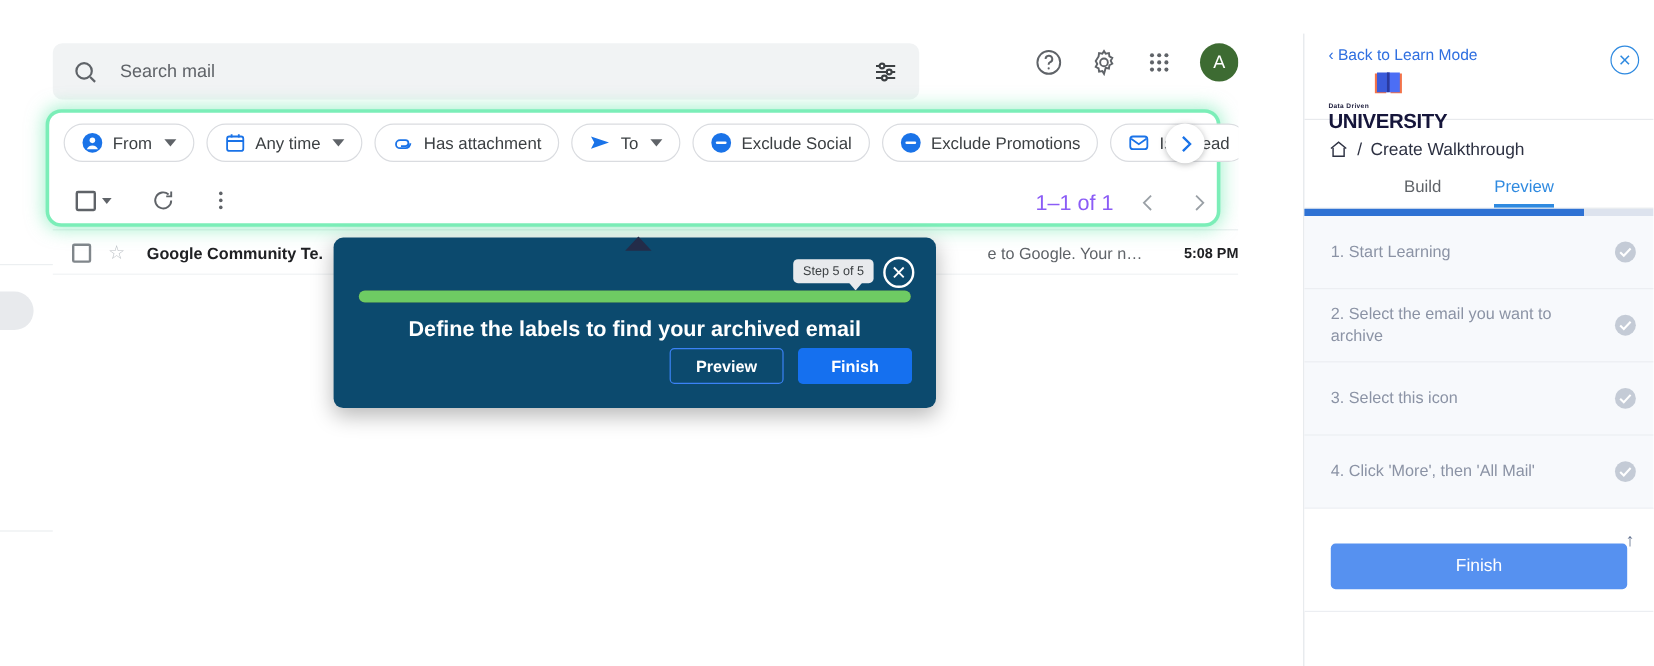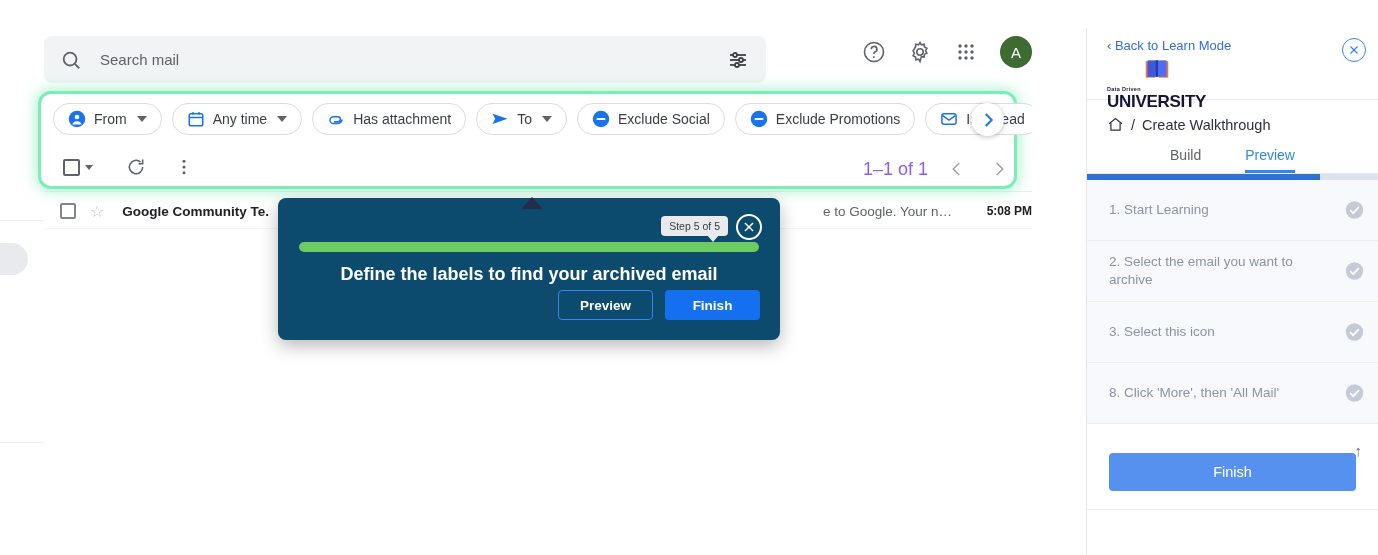--- a/index.html
+++ b/index.html
@@ -373,21 +373,21 @@
         </svg>
       </div>
       <div class="step">
         <span>3. Select this icon</span>
         <svg class="step-check" viewBox="0 0 24 24">
           <circle cx="12" cy="12" r="11" fill="#c4cbd6"></circle>
           <polyline points="6.5,12.3 10.3,16 17.5,8.3" fill="none" stroke="#fff" stroke-width="2.2"></polyline>
         </svg>
       </div>
       <div class="step">
-        <span>8. Click 'More', then 'All Mail'</span>
+        <span>4. Click 'More', then 'All Mail'</span>
         <svg class="step-check" viewBox="0 0 24 24">
           <circle cx="12" cy="12" r="11" fill="#c4cbd6"></circle>
           <polyline points="6.5,12.3 10.3,16 17.5,8.3" fill="none" stroke="#fff" stroke-width="2.2"></polyline>
         </svg>
       </div>
     </div>
 
     <div class="step-cur">
       <div class="step-up">↑</div>
       <button class="p-finish">Finish</button>

